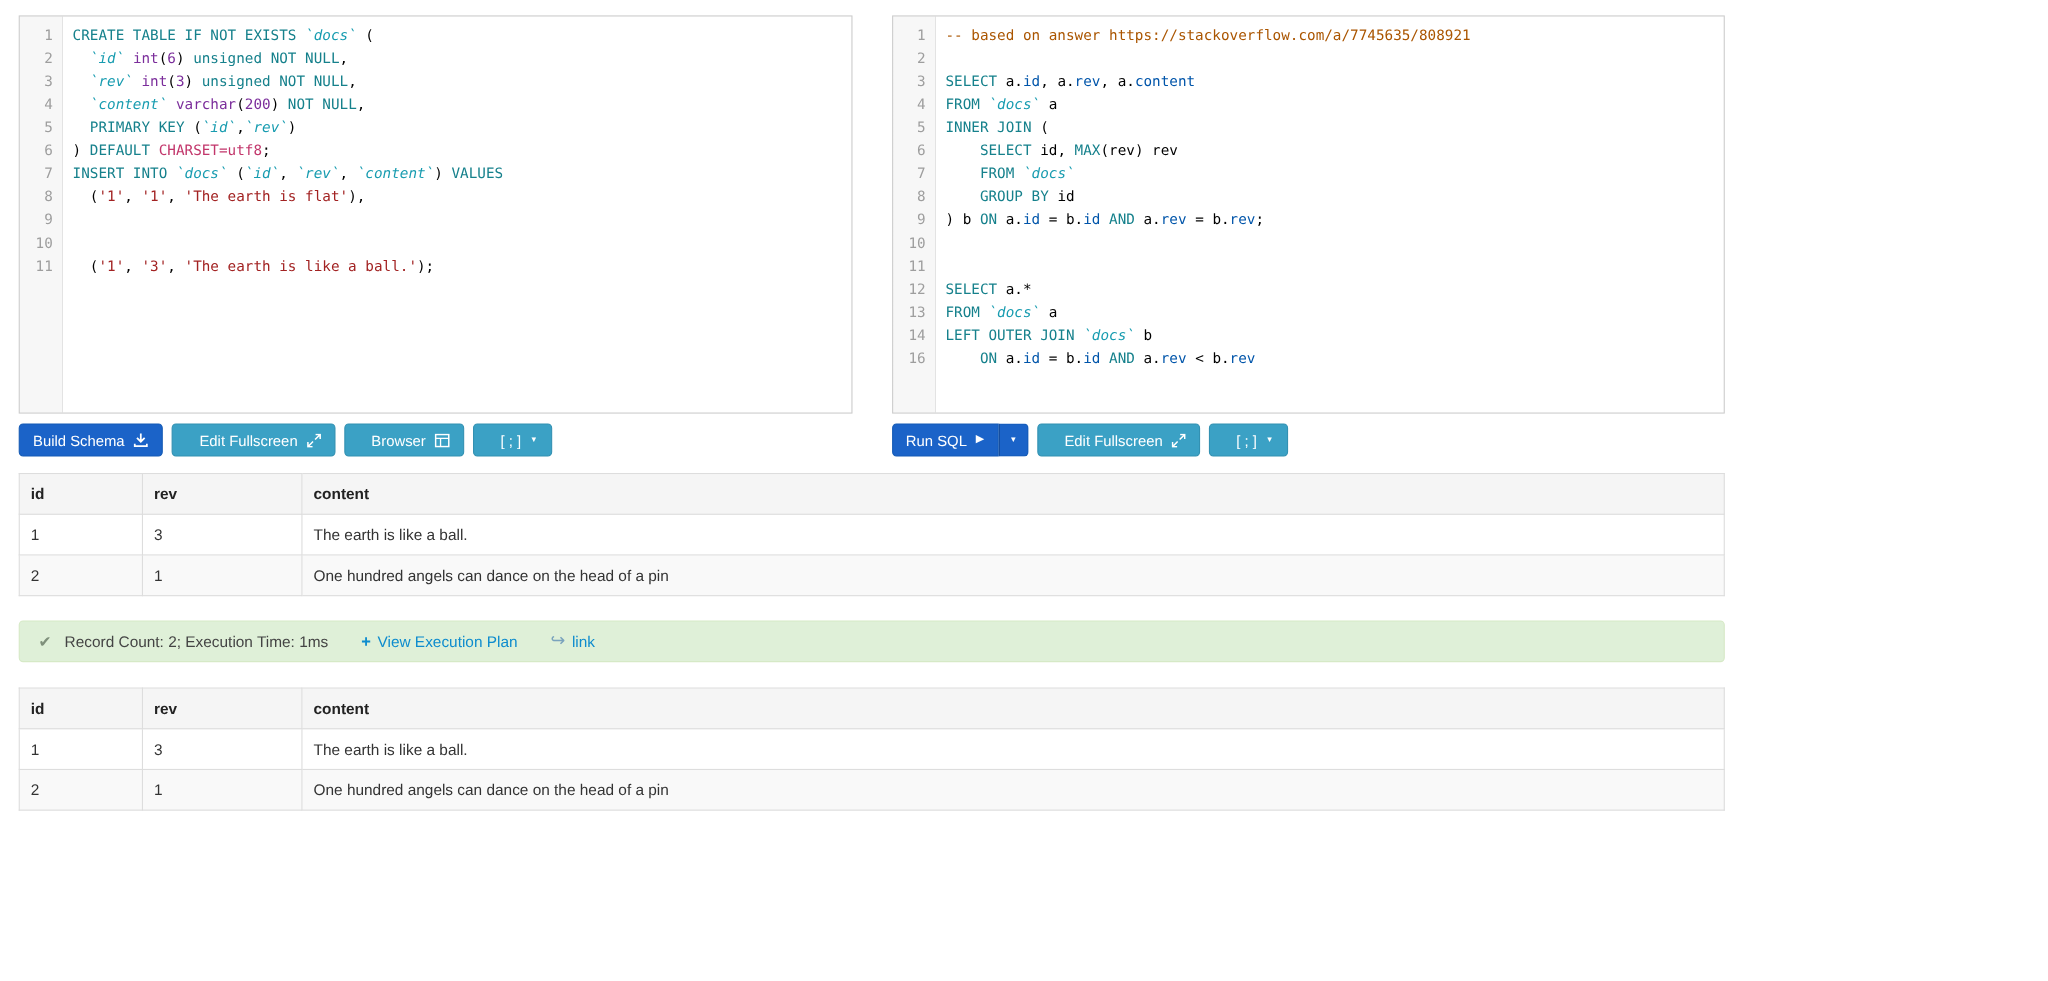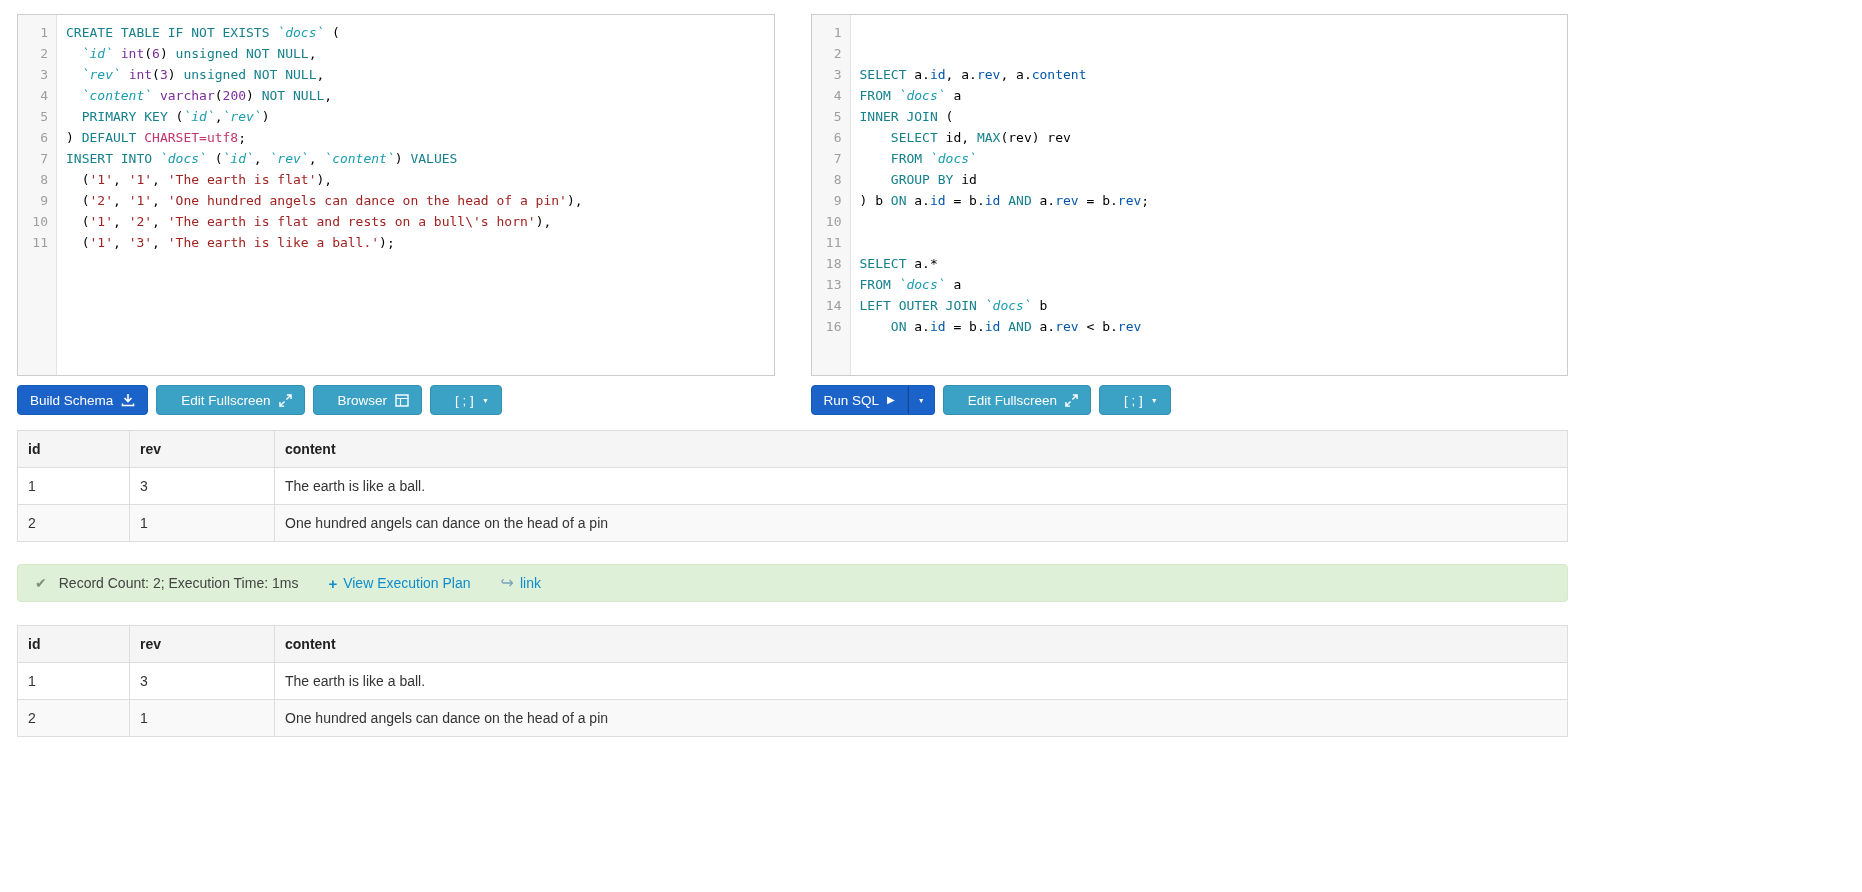--- a/index.html
+++ b/index.html
@@ -120,25 +120,23 @@
           <div class="cm-line">
             <span class="ln">7</span>
             <span class="code"><span class="t-kw">INSERT INTO </span><span class="t-id">`docs`</span><span class="t-pl"> (</span><span class="t-id">`id`</span><span class="t-pl">, </span><span class="t-id">`rev`</span><span class="t-pl">, </span><span class="t-id">`content`</span><span class="t-pl">) </span><span class="t-kw">VALUES</span></span>
           </div>
           <div class="cm-line">
             <span class="ln">8</span>
             <span class="code"><span class="t-pl">  (</span><span class="t-st">'1'</span><span class="t-pl">, </span><span class="t-st">'1'</span><span class="t-pl">, </span><span class="t-st">'The earth is flat'</span><span class="t-pl">),</span></span>
           </div>
           <div class="cm-line">
             <span class="ln">9</span>
-            <span class="code"><span class="t-pl">  (</span><span class="t-st">'2'</span><span class="t-pl">, </span><span class="t-st">'1'</span><span class="t-pl">, </span><span class="t-st">'One hundred angels can dance on the head of a pin'</span><span class="t-pl">),</span></span>
           </div>
           <div class="cm-line">
             <span class="ln">10</span>
-            <span class="code"><span class="t-pl">  (</span><span class="t-st">'1'</span><span class="t-pl">, </span><span class="t-st">'2'</span><span class="t-pl">, </span><span class="t-st">'The earth is flat and rests on a bull\'s horn'</span><span class="t-pl">),</span></span>
           </div>
           <div class="cm-line">
             <span class="ln">11</span>
             <span class="code"><span class="t-pl">  (</span><span class="t-st">'1'</span><span class="t-pl">, </span><span class="t-st">'3'</span><span class="t-pl">, </span><span class="t-st">'The earth is like a ball.'</span><span class="t-pl">);</span></span>
           </div>
         </div>
       <div class="toolbar">
         <button class="btn primary">
           <span>Build Schema</span>
           <span class="icon">
@@ -169,20 +167,21 @@
           <span>[ ; ]</span>
           <span class="caret">▼</span>
         </button>
       </div>
     </section>
 
     <section class="panel">
       <div class="editor" id="queryEditor">
           <div class="cm-line">
             <span class="ln">1</span>
+            <span class="code"><span class="t-cm">-- based on answer https://stackoverflow.com/a/7745635/808921</span></span>
           </div>
           <div class="cm-line">
             <span class="ln">2</span>
             <span class="code"></span>
           </div>
           <div class="cm-line">
             <span class="ln">3</span>
             <span class="code"><span class="t-kw">SELECT</span><span class="t-pl"> a.</span><span class="t-vr">id</span><span class="t-pl">, a.</span><span class="t-vr">rev</span><span class="t-pl">, a.</span><span class="t-vr">content</span></span>
           </div>
           <div class="cm-line">
@@ -211,21 +210,21 @@
           </div>
           <div class="cm-line">
             <span class="ln">10</span>
             <span class="code"></span>
           </div>
           <div class="cm-line">
             <span class="ln">11</span>
             <span class="code"></span>
           </div>
           <div class="cm-line">
-            <span class="ln">18</span>
+            <span class="ln">12</span>
             <span class="code"><span class="t-kw">SELECT</span><span class="t-pl"> a.*</span></span>
           </div>
           <div class="cm-line">
             <span class="ln">13</span>
             <span class="code"><span class="t-kw">FROM </span><span class="t-id">`docs`</span><span class="t-pl"> a</span></span>
           </div>
           <div class="cm-line">
             <span class="ln">14</span>
             <span class="code"><span class="t-kw">LEFT OUTER JOIN </span><span class="t-id">`docs`</span><span class="t-pl"> b</span></span>
           </div>

